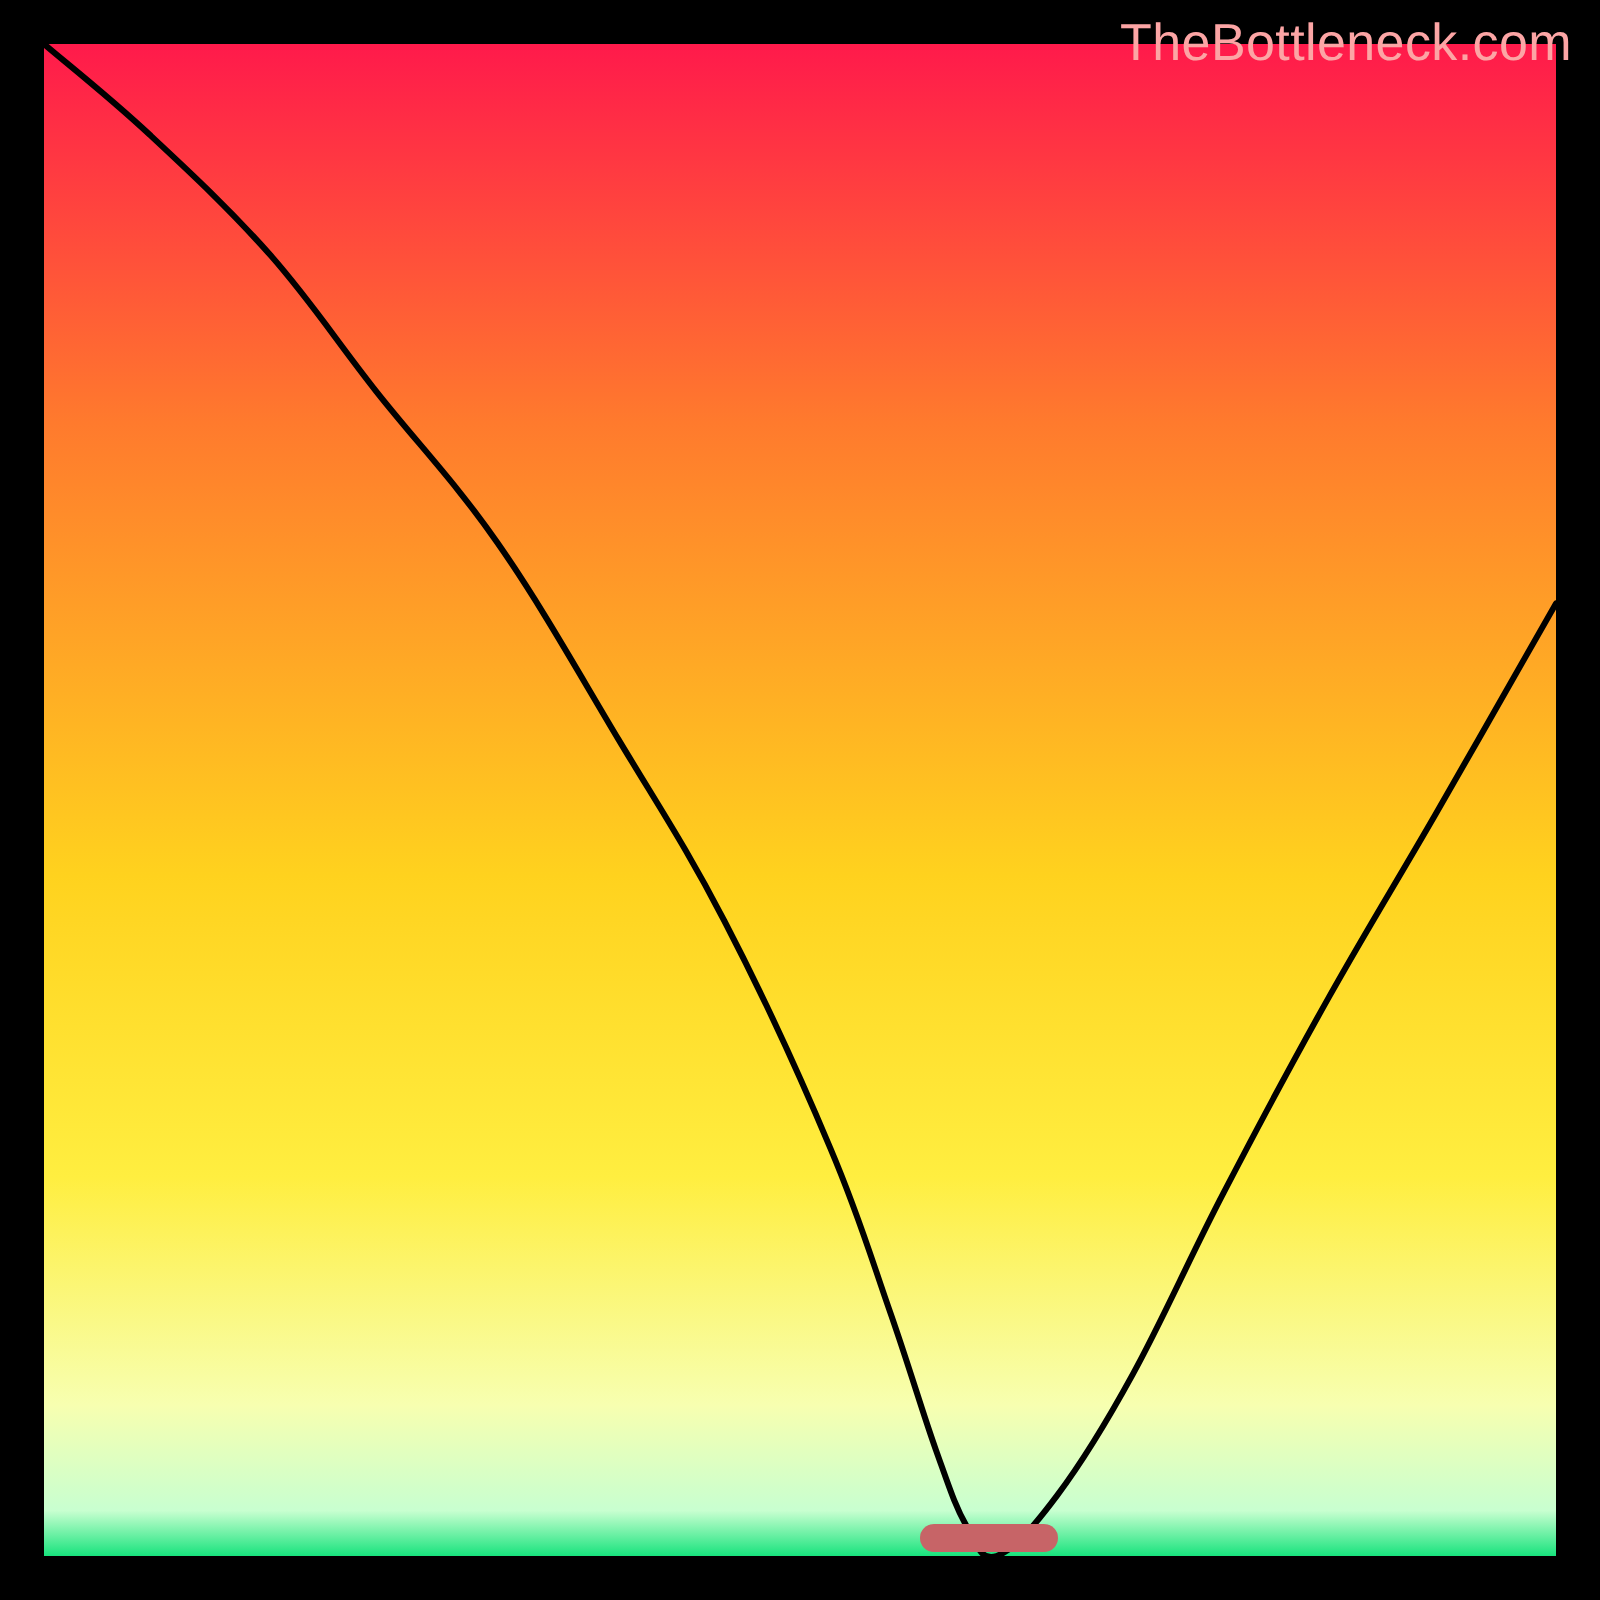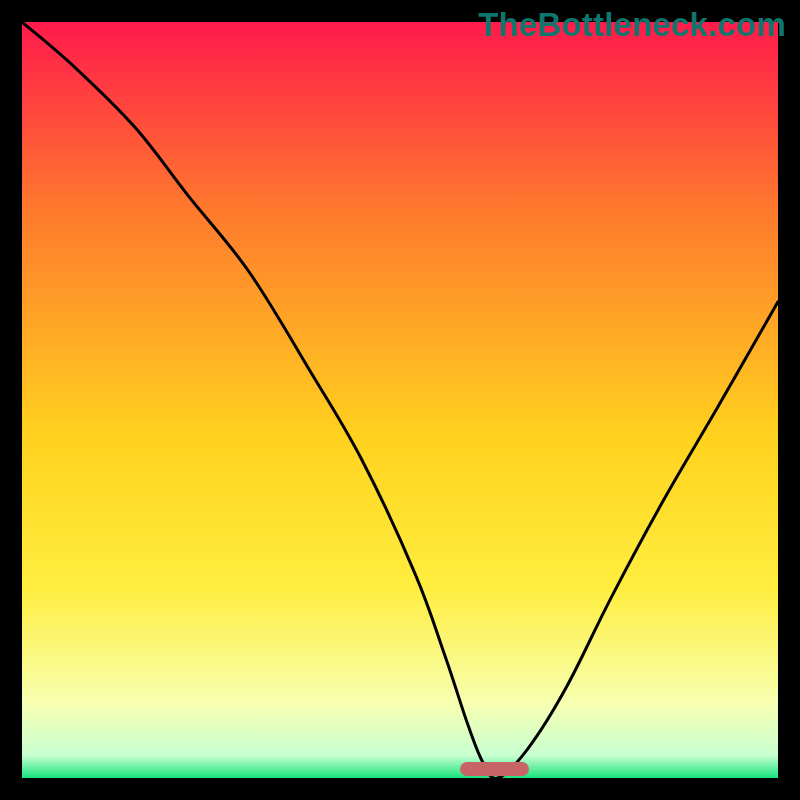--- a/index.html
+++ b/index.html
@@ -7,24 +7,24 @@
   .frame {
     position: relative;
     width: 800px;
     height: 800px;
     background: #000;
   }
   .watermark {
     position: absolute;
     top: 6px;
     right: 14px;
-    color: #0f766e;
+    color: #fca5a5;
     font-family: Arial, Helvetica, sans-serif;
-    font-size: 33px;
-    font-weight: 700;
+    font-size: 26px;
+    font-weight: 400;
     letter-spacing: 0.2px;
     z-index: 4;
   }
   .plot {
     position: absolute;
     left: 22px;
     top: 22px;
     width: 756px;   
     height: 756px;  
     z-index: 1;

